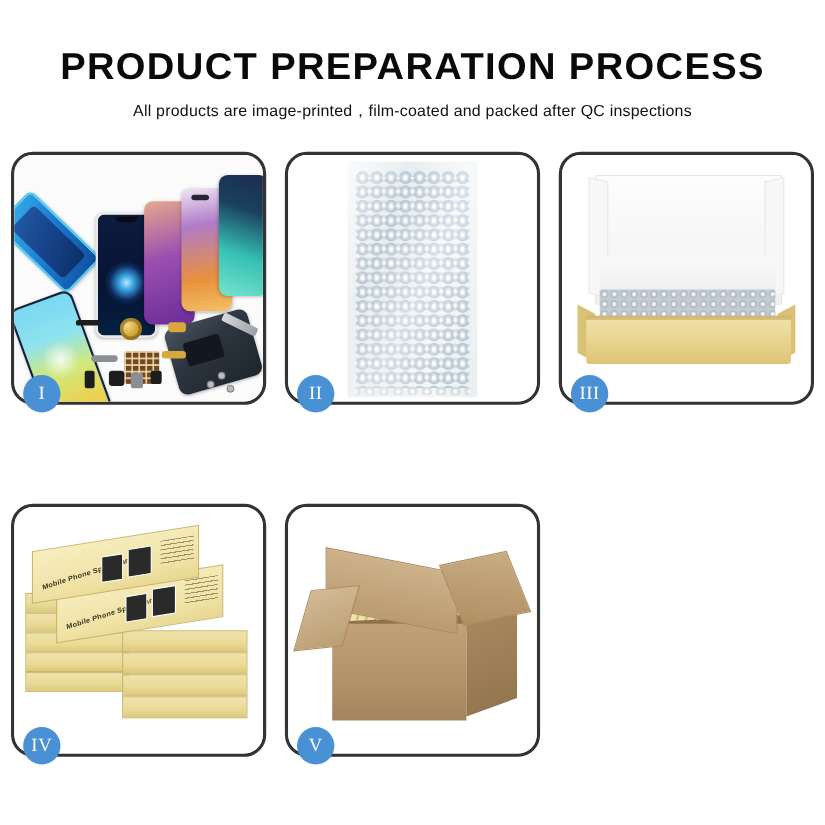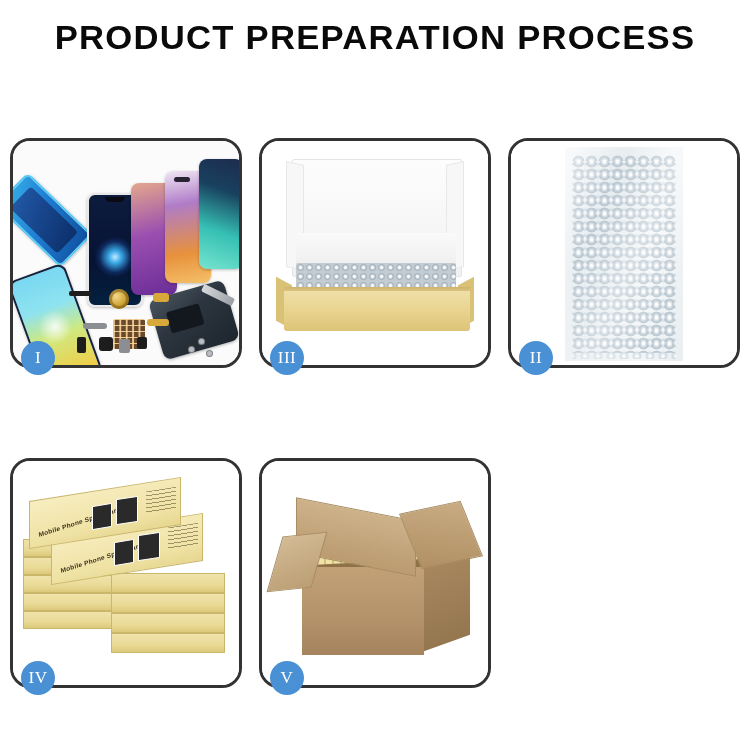--- a/index.html
+++ b/index.html
@@ -8,21 +8,21 @@
   }
   body {
     width: 750px; height: 750px;
     font-family: "Liberation Sans", sans-serif;
     color: #000;
     overflow: hidden;
     position: relative;
   }
 
   
-  .header { width: 750px; padding-top: 20px; text-align: center; }
+  .header { width: 750px; padding-top: 44px; text-align: center; }
   .title {
     font-family: "Liberation Sans", sans-serif;
     font-size: 34px;
     font-weight: 700;
     letter-spacing: 1.2px;
     color: #0a0a0a;
     line-height: 1;
     margin: 0;
     transform: scaleX(1.02);
   }
@@ -379,20 +379,21 @@
   .c6-patch{
     position:absolute; width:16px; height:14px;
     background:rgba(150,124,86,.5); border-radius:1px;
   }
 </style>
 </head>
 <body>
 
 <div class="header">
   <h1 class="title">PRODUCT PREPARATION PROCESS</h1>
+  <p class="subtitle">All products are image-printed，film-coated and packed after QC inspections</p>
 </div>
 
 <div class="grid">
 
   <div class="panel">
     <div class="panel-inner p1">
       <div class="phone ph-a"></div>
       <div class="phone ph-b">
         <span class="notch"></span>
         <span class="burst"></span>
@@ -418,42 +419,42 @@
       <div class="prt dark" style="left:124px;top:196px;width:10px;height:12px;border-radius:2px;"></div>
       <div class="screw" style="left:176px;top:206px;"></div>
       <div class="screw" style="left:186px;top:198px;"></div>
       <div class="screw" style="left:194px;top:210px;"></div>
       <div class="tweezer"></div>
     </div>
     <div class="badge">I</div>
   </div>
 
   <div class="panel">
+    <div class="panel-inner p2">
+      <div class="wrapsheet"></div>
+      <div class="bubbles"></div>
+      <div class="bubbles2"></div>
+      <div class="wrapsheen"></div>
+    </div>
+    <div class="badge">II</div>
+  </div>
+
+  <div class="panel">
     <div class="panel-inner p3">
       <div class="b3-lidback"></div>
       <div class="b3-flapL"></div>
       <div class="b3-flapR"></div>
       <div class="b3-foam"></div>
       <div class="b3-bub"></div>
       <div class="b3-sideL"></div>
       <div class="b3-sideR"></div>
       <div class="b3-rim"></div>
       <div class="b3-front"></div>
     </div>
     <div class="badge">III</div>
-  </div>
-
-  <div class="panel">
-    <div class="panel-inner p2">
-      <div class="wrapsheet"></div>
-      <div class="bubbles"></div>
-      <div class="bubbles2"></div>
-      <div class="wrapsheen"></div>
-    </div>
-    <div class="badge">II</div>
   </div>
 
   <div class="panel">
     <div class="panel-inner p4">
       <div class="stack">
 
         <div class="ybox" style="left:4px;top:62px;width:92px;height:16px;"></div>
         <div class="ybox" style="left:4px;top:80px;width:92px;height:16px;"></div>
         <div class="ybox" style="left:4px;top:98px;width:92px;height:16px;"></div>
         <div class="ybox" style="left:4px;top:116px;width:92px;height:16px;"></div>

